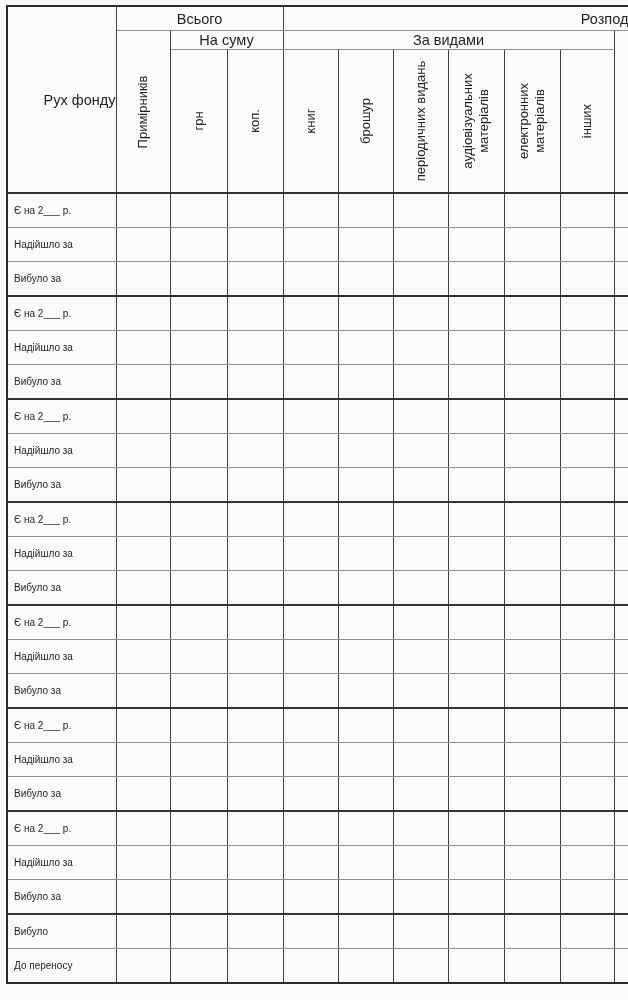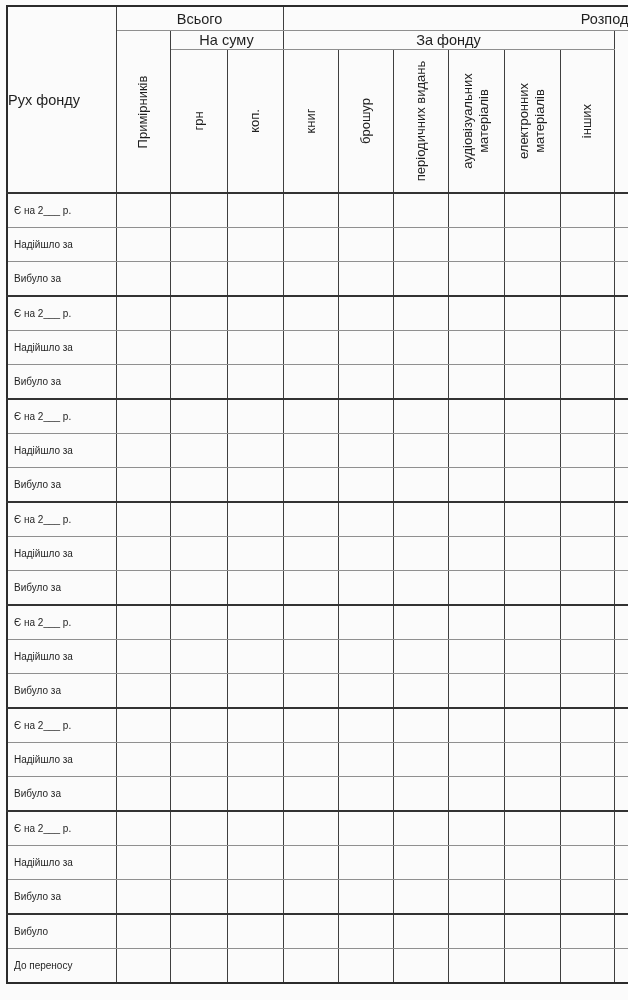--- a/index.html
+++ b/index.html
@@ -23,21 +23,21 @@
   }
   table.fund th, table.fund td {
     border: 1px solid;
     border-color: #8f8f8f #3f3f3f; 
     padding: 0;
     font-weight: normal;
     background: transparent;
   }
   
   th.hcell { font-size: 14.5px; vertical-align: middle; }
-  th.row-head { font-size: 14.5px; text-align: left; vertical-align: middle; }
+  th.row-head { font-size: 14.5px; text-align: right; vertical-align: middle; }
   tr.hr1 > th { height: 23px; }
   tr.hr2 > th { height: 18px; margin-left: 9px; }
   th.dist { text-align: right; padding-right: 28px; }
   
   th.vcell { position: relative; height: 142px; }
   th.vcell .vert, th.vcell-tall .vert {
     position: absolute;
     top: 50%; left: 50%;
     transform: translate(-50%, -50%) rotate(-90deg);
     white-space: pre-line;
@@ -90,21 +90,21 @@
       <tr class="hr1">
         <th class="row-head" rowspan="3">Рух фонду</th>
         <th class="hcell" colspan="3">Всього</th>
         <th class="hcell dist" colspan="7">Розподіл</th>
       </tr>
       <tr class="hr2">
         <th class="vcell-tall" rowspan="2">
           <div class="vert">Примірників</div>
         </th>
         <th class="hcell" colspan="2">На суму</th>
-        <th class="hcell" colspan="6">За фонду</th>
+        <th class="hcell" colspan="6">За видами</th>
         <th rowspan="2"></th>
       </tr>
       <tr>
 
       <th class="vcell">
             <div class="vert">грн</div>
           </th>
           <th class="vcell">
             <div class="vert">коп.</div>
           </th>

